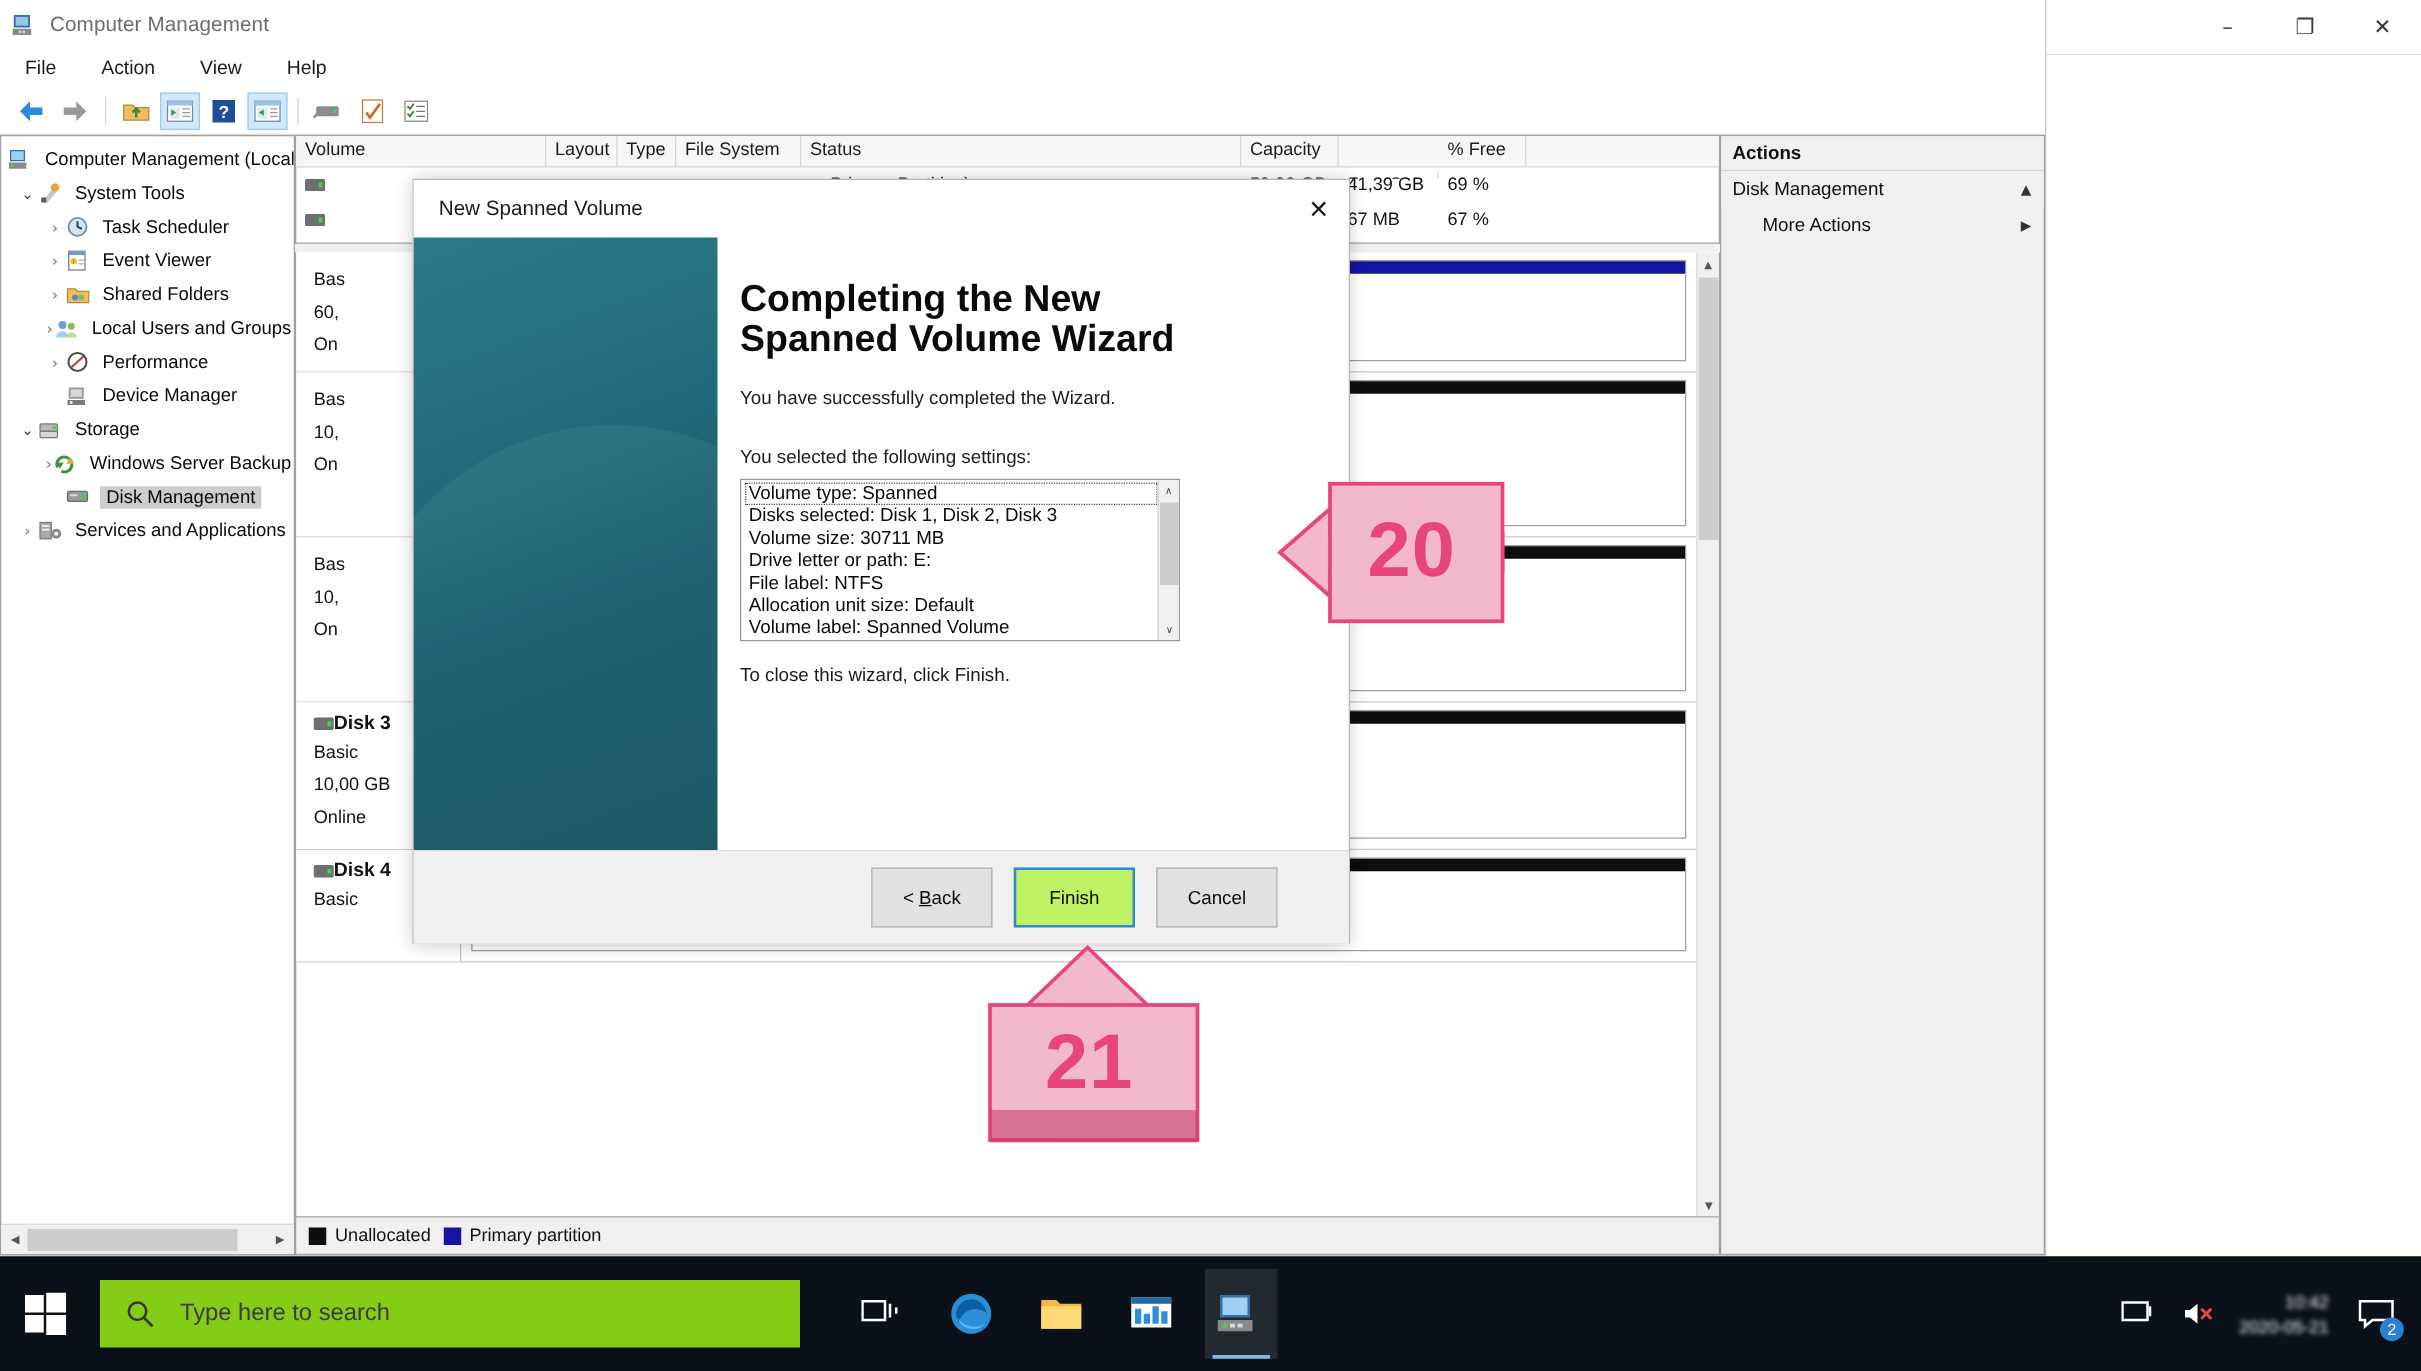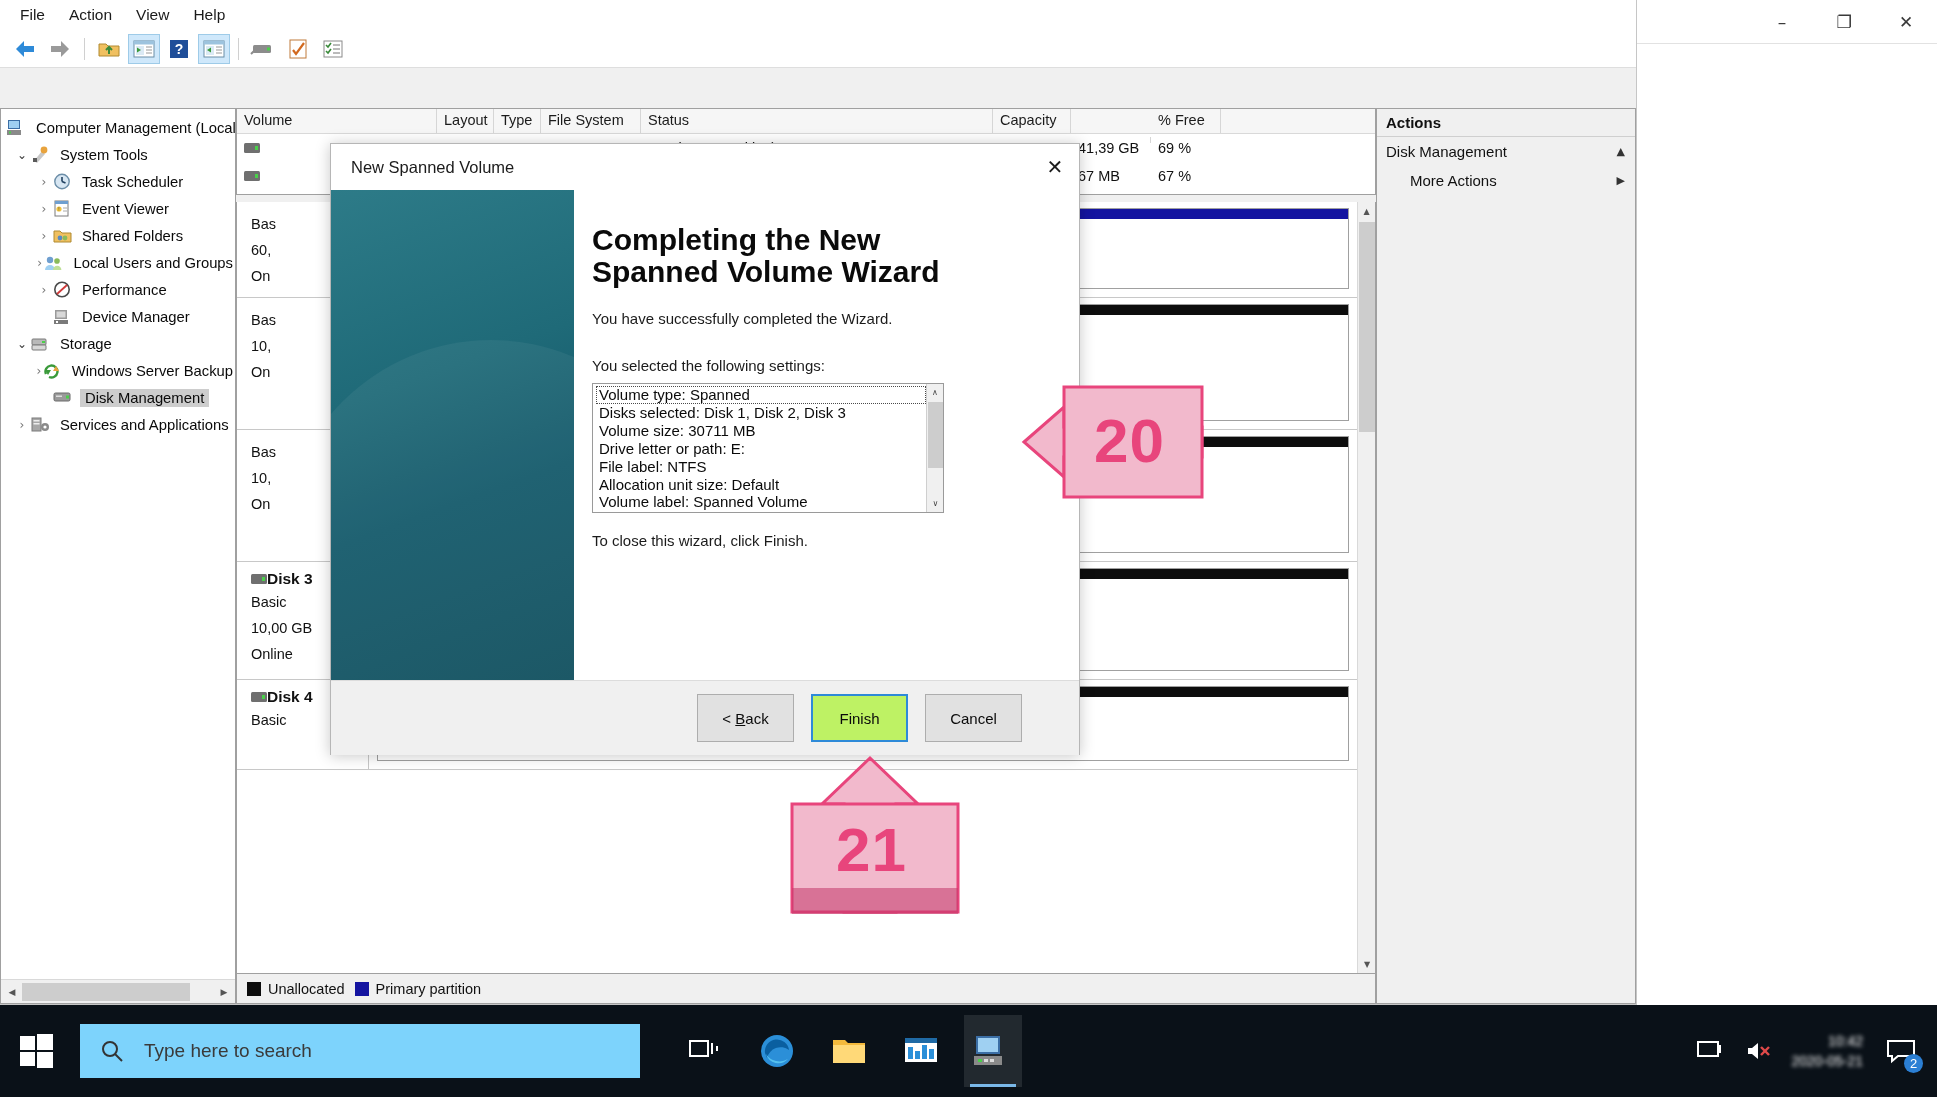--- a/index.html
+++ b/index.html
@@ -52,21 +52,21 @@
   #cm-titlebar {
     height:40px; background:#ffffff; display:flex; align-items:center; padding-left:10px;
     position:relative;
   }
   #cm-titlebar .cm-icon { width:22px; height:20px; position:relative; margin-right:8px; }
   #cm-titlebar .cm-title { font-size:16.5px; color:#6d6d6d; letter-spacing:.1px; }
 
   
   #cm-menubar {
     height:30px; background:#ffffff; display:flex; align-items:center;
-    padding-left:10px; gap:4px;
+    padding-left:10px; gap:16px;
   }
   #cm-menubar .mi {
     font-size:15.5px; color:#1b1b1b; padding:3px 10px; cursor:default;
   }
 
   
   #cm-toolbar {
     height:38px; background:#ffffff; display:flex; align-items:center; gap:3px;
     padding-left:9px; border-bottom:1px solid #dedede;
   }
@@ -216,21 +216,21 @@
     color:#e8457c; font-size:62px; letter-spacing:1px;
   }
 
   
   #taskbar {
     position:absolute; left:0; bottom:0; width:1937px; height:92px; background:#0a1118;
     display:flex; align-items:center;
   }
   #start-btn { width:72px; height:92px; display:flex; align-items:center; justify-content:center; }
   #tb-search {
-    width:560px; height:54px; background:#7dd3fc; display:flex; align-items:center;
+    width:560px; height:54px; background:#84cc16; display:flex; align-items:center;
     margin-left:8px; padding-left:20px; gap:20px;
   }
   #tb-search .ph { font-size:19px; color:#3a3a3a; }
   #tb-icons { display:flex; align-items:center; gap:14px; margin-left:36px; }
   .tbi { width:58px; height:72px; display:flex; align-items:center; justify-content:center; position:relative; }
   .tbi.active:after {
     content:""; position:absolute; left:6px; right:6px; bottom:0; height:3px; background:#7ab8e8;
   }
   .tbi.active { background:rgba(255,255,255,.10); }
   #tb-right { margin-left:auto; display:flex; align-items:center; gap:18px; padding-right:16px; }
@@ -272,20 +272,33 @@
   <div id="bg-window2">
     <div class="ctrls">
       <div>–</div>
       <div>❐</div>
       <div>✕</div>
     </div>
   </div>
 
   <div id="cm">
 
+    <div id="cm-titlebar">
+      <span class="cm-icon">
+        <svg width="22" height="20" viewBox="0 0 22 20">
+          <rect x="1" y="2" width="13" height="10" fill="#3b6ea5"></rect>
+          <rect x="2.5" y="3.5" width="10" height="7" fill="#93c5f0"></rect>
+          <rect x="0" y="13" width="15" height="5" fill="#8a8a8a"></rect>
+          <rect x="2" y="14.5" width="2" height="2" fill="#5aaa3a"></rect>
+          <rect x="5" y="14.5" width="2" height="2" fill="#d8d8d8"></rect>
+          <rect x="8" y="14.5" width="2" height="2" fill="#d8d8d8"></rect>
+        </svg>
+      </span>
+      <span class="cm-title">Computer Management</span>
+    </div>
 
     <div id="cm-menubar">
       <div class="mi">File</div>
       <div class="mi">Action</div>
       <div class="mi">View</div>
       <div class="mi">Help</div>
     </div>
 
     <div id="cm-toolbar">
       <div class="tb-btn">

